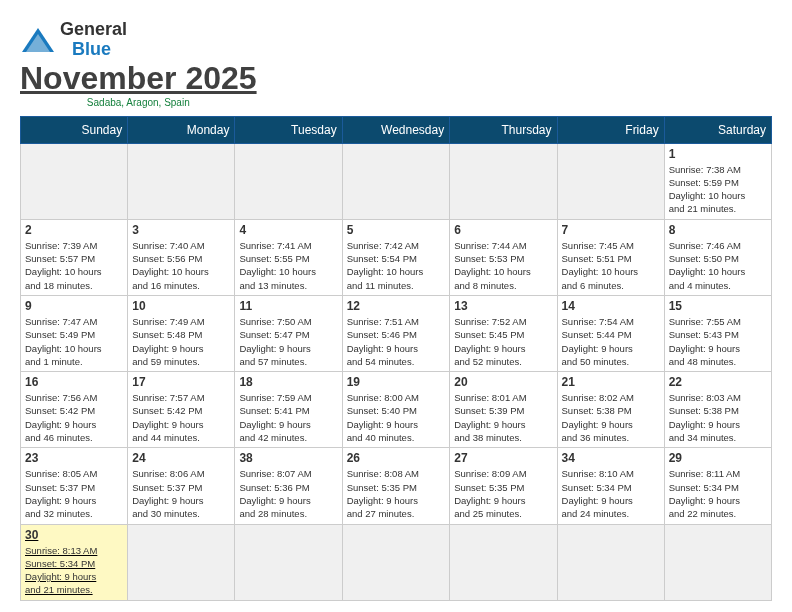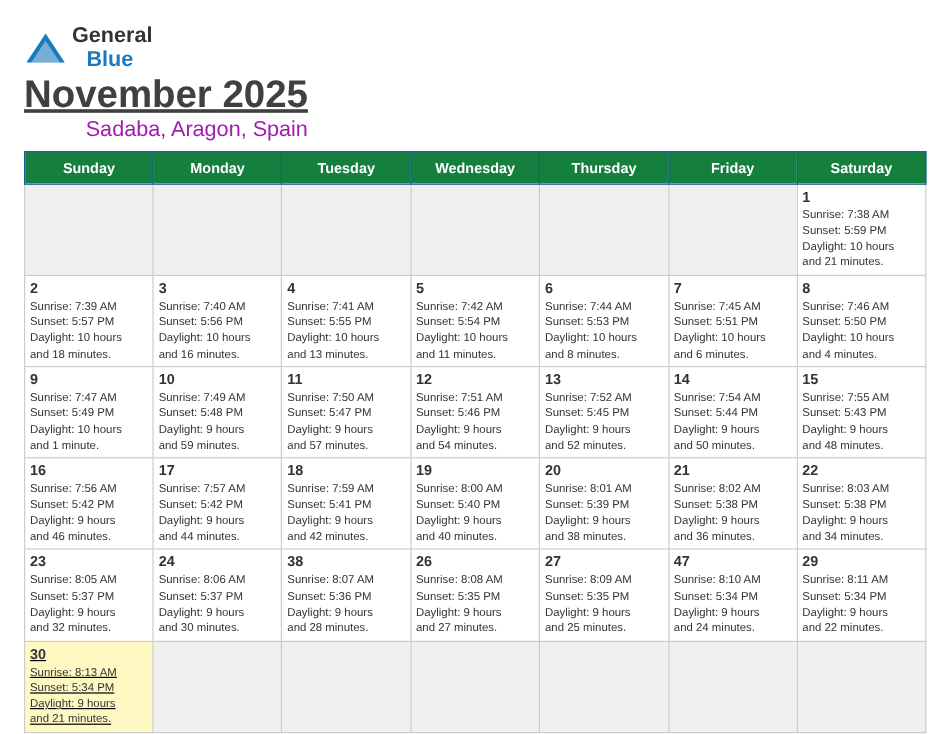--- a/index.html
+++ b/index.html
@@ -39,35 +39,36 @@
     .title-block {
       text-align: right;
     }
     .cal-title {
       font-size: 32px;
       font-weight: bold;
       color: #404040;
       text-decoration: underline;
     }
     .cal-subtitle {
-      font-size: 18px;
-      color: #a21caf;
+      font-size: 10px;
+      color: #15803d;
+      text-align: center;
     }
     table {
       width: 100%;
       border-collapse: collapse;
       font-size: 10.5px;
     }
     thead tr th {
-      background: #15803d;
+      background: #0c4a6e;
       color: #fff;
-      text-align: center;
+      text-align: right;
       padding: 6px 5px;
       font-size: 12px;
-      font-weight: bold;
+      font-weight: normal;
       border: 1px solid #1a5a9a;
     }
     tbody tr td {
       vertical-align: top;
       border: 1px solid #ccc;
       padding: 3px 4px;
       width: 108px;
       min-height: 70px;
       background: #fff;
     }
@@ -243,21 +244,21 @@
         </td>
         <td>
           <span class="day-num">26</span>
           <div class="day-info">Sunrise: 8:08 AM<br>Sunset: 5:35 PM<br>Daylight: 9 hours<br>and 27 minutes.</div>
         </td>
         <td>
           <span class="day-num">27</span>
           <div class="day-info">Sunrise: 8:09 AM<br>Sunset: 5:35 PM<br>Daylight: 9 hours<br>and 25 minutes.</div>
         </td>
         <td>
-          <span class="day-num">47</span>
+          <span class="day-num">34</span>
           <div class="day-info">Sunrise: 8:10 AM<br>Sunset: 5:34 PM<br>Daylight: 9 hours<br>and 24 minutes.</div>
         </td>
         <td>
           <span class="day-num">29</span>
           <div class="day-info">Sunrise: 8:11 AM<br>Sunset: 5:34 PM<br>Daylight: 9 hours<br>and 22 minutes.</div>
         </td>
       </tr>
       <tr class="last-row">
         <td class="has-day">
           <span class="day-num">30</span>

